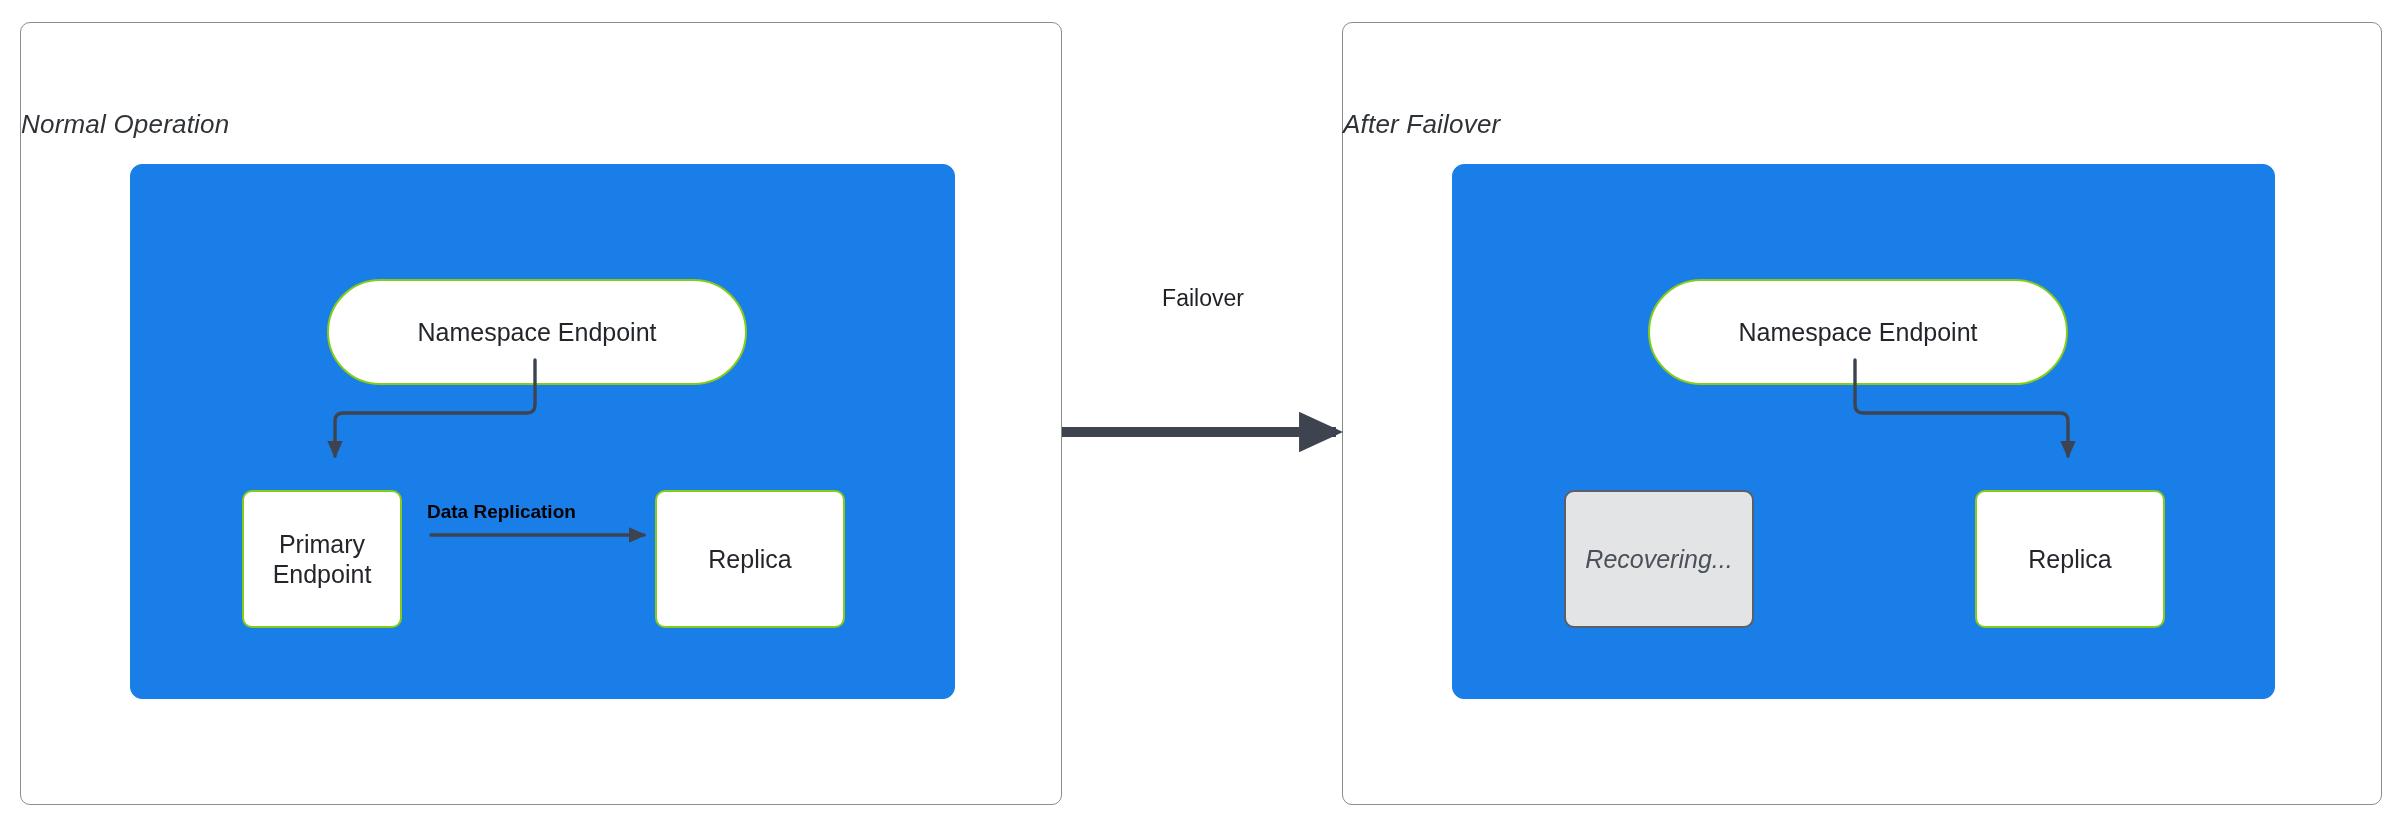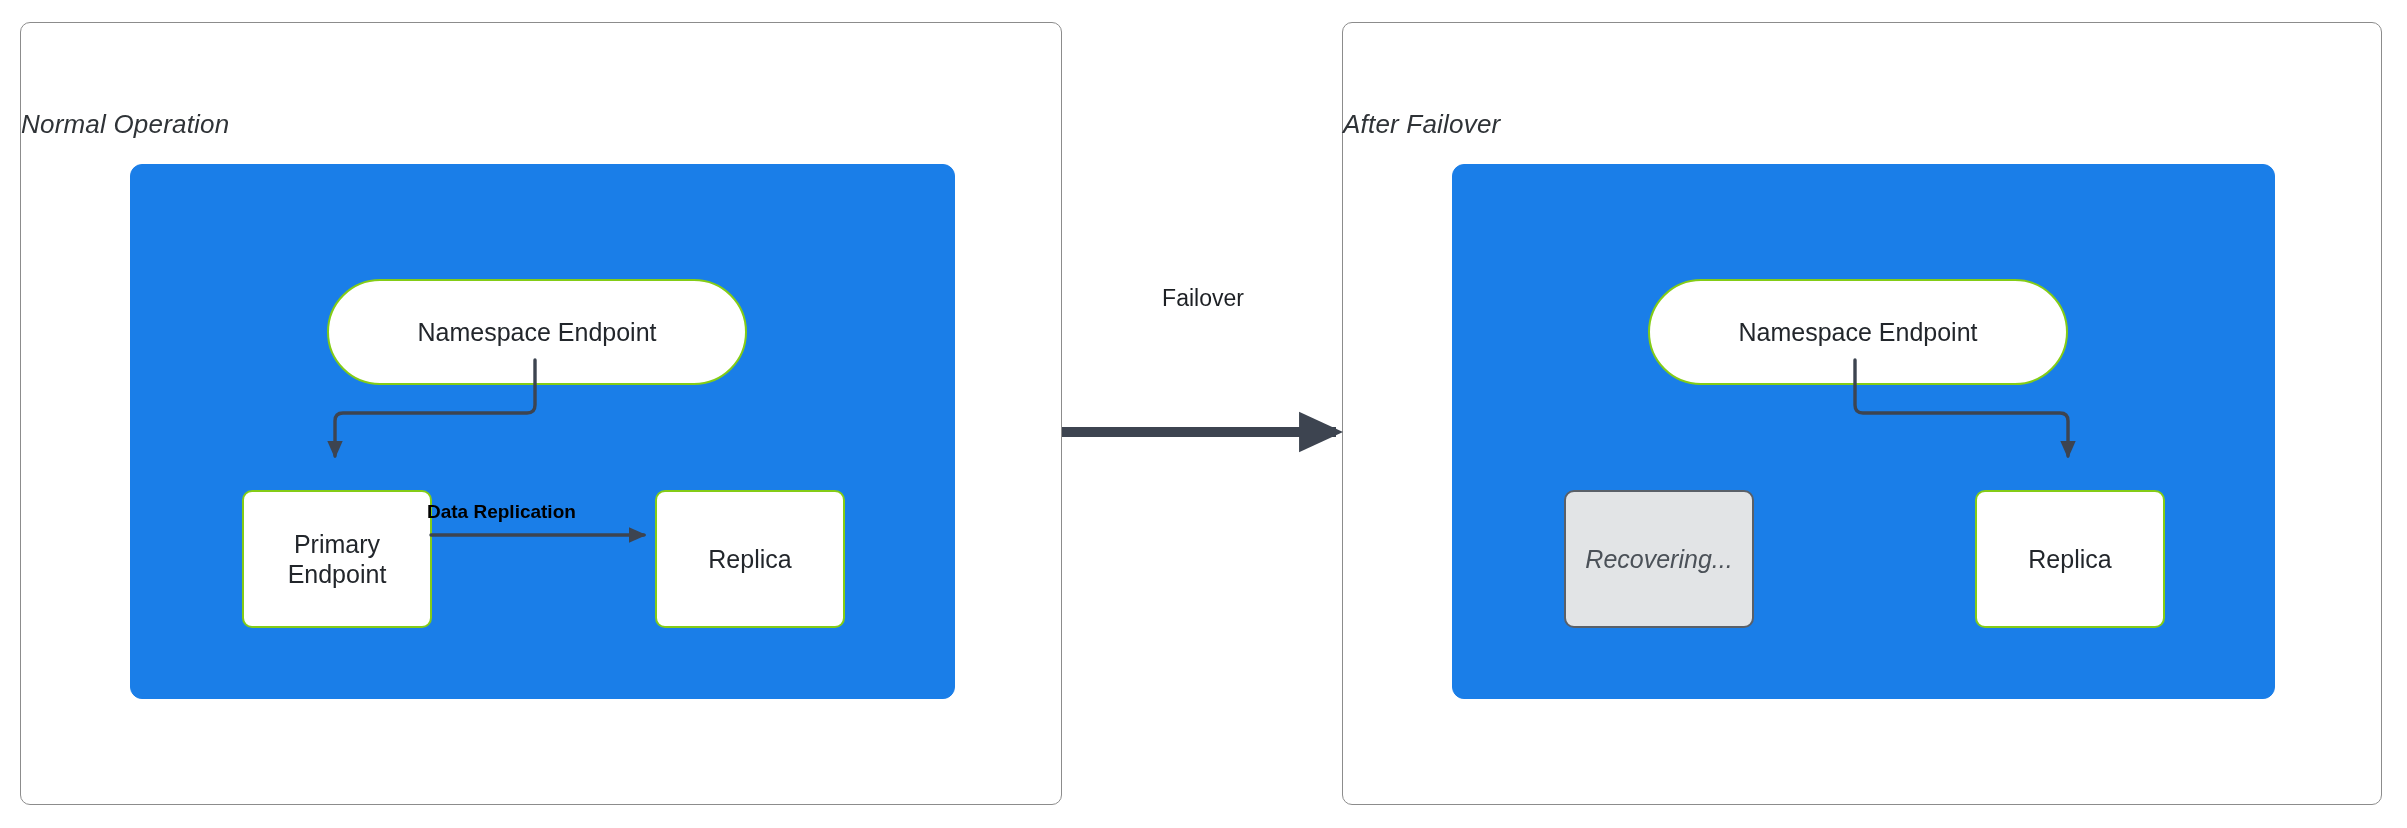--- a/index.html
+++ b/index.html
@@ -29,21 +29,21 @@
         box-sizing:border-box;display:flex;align-items:center;
         justify-content:center;text-align:center;color:#22262b;
         font-size:25px;line-height:1.22;}
   .capsule{border-radius:70px;}
   .boxnode{border-radius:10px;}
   .node.ghost{background:#e2e4e6;border-color:#5a6068;color:#4b5158;
               font-style:italic;}
 
   
   #ep-left      {left:196px;top:114px;width:420px;height:106px;}
-  #primary-left {left:111px;top:325px;width:190px;height:138px;}
+  #primary-left {left:111px;top:325px;width:160px;height:138px;}
   #replica-left {left:524px;top:325px;width:190px;height:138px;}
   
   #ep-right     {left:195px;top:114px;width:420px;height:106px;}
   #recovering   {left:111px;top:325px;width:190px;height:138px;}
   #replica-right{left:522px;top:325px;width:190px;height:138px;}
 
   
   .edge-label{position:absolute;font-size:19px;font-weight:bold;
               color:#000000;white-space:nowrap;}
   #label-replication{left:296px;top:336px;}

